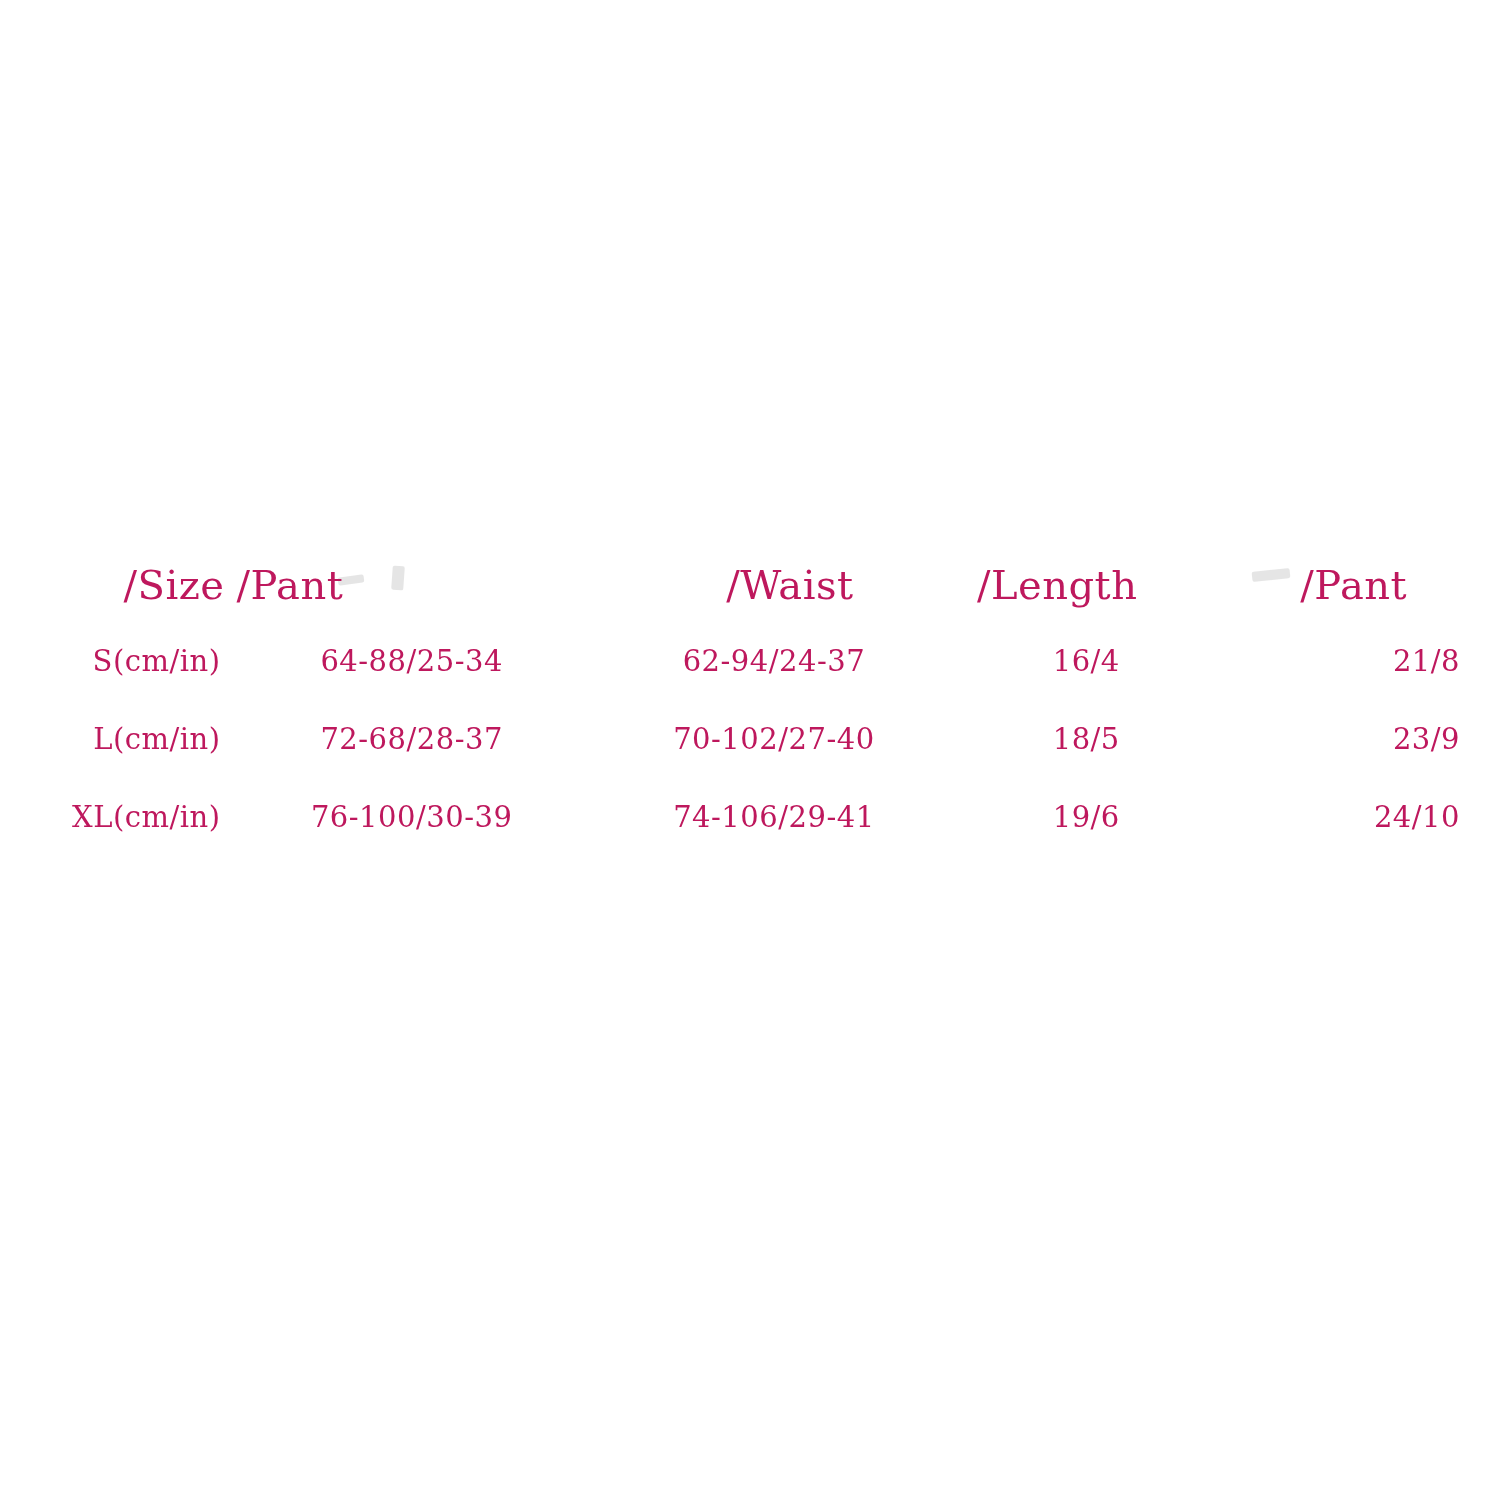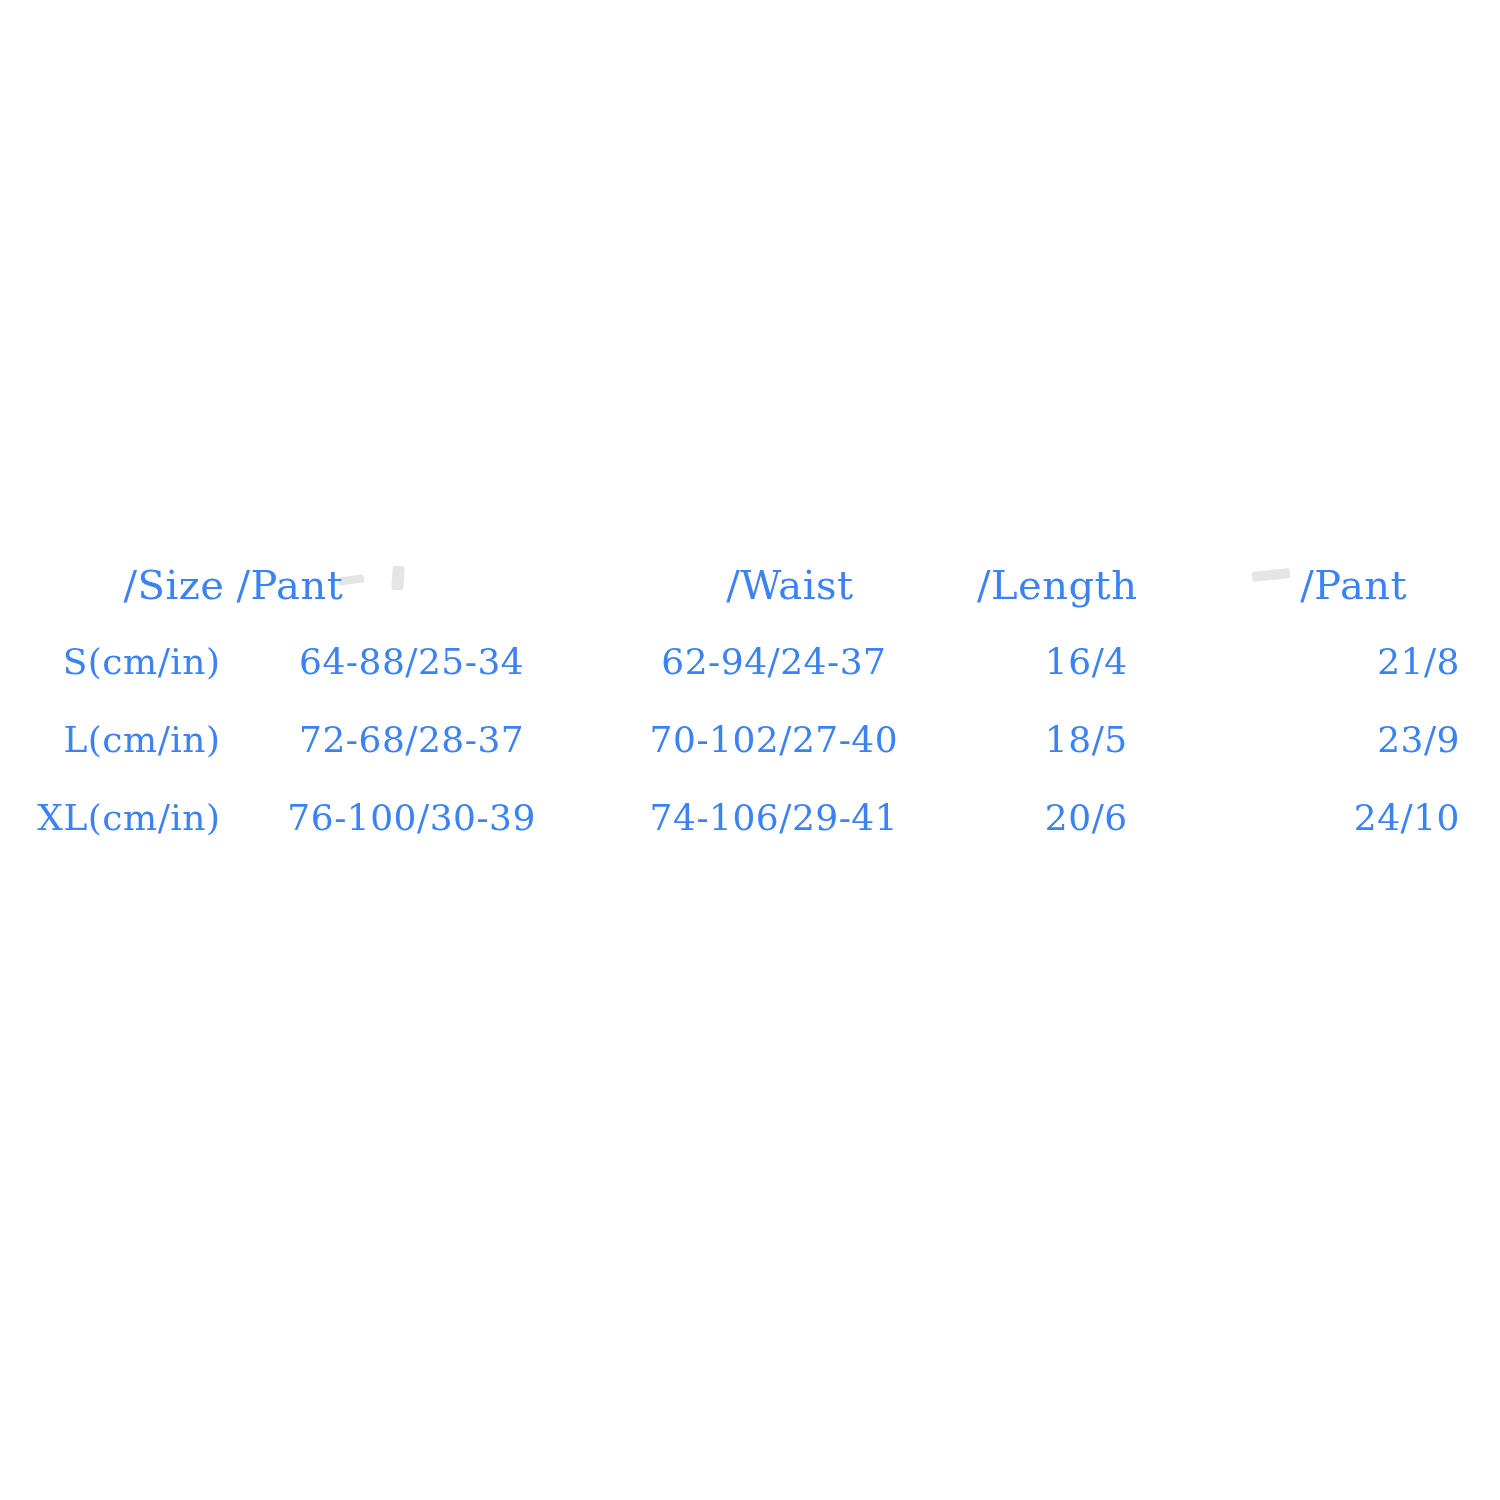--- a/index.html
+++ b/index.html
@@ -33,33 +33,33 @@
   .size-table col.c2 { width: 330px; }
   .size-table col.c3 { width: 230px; }
   .size-table col.c4 { width: 230px; }
 
   .size-table th,
   .size-table td {
     border: none;
     padding: 0;
     font-weight: normal;
     font-family: "DejaVu Serif", serif;
-    color: #3b82f6;
+    color: #be185d;
     white-space: nowrap;
   }
   .size-table thead th {
     height: 74px;
     vertical-align: middle;
     font-size: 40px;
     letter-spacing: 0.5px;
   }
   .size-table tbody td {
     height: 78px;
     vertical-align: middle;
-    font-size: 36px;
+    font-size: 29px;
     letter-spacing: 0.5px;
   }
   
   .h0 { text-align: right; padding-right: 6px !important; }
   .h1 { text-align: left;  padding-left: 6px !important; }
   .h2 { text-align: center;  padding-left: 32px !important; }
   .h3 { text-align: left;  padding-left: 22px !important; }
   .h4 { text-align: center;  padding-left: 40px !important; }
 
   .d0 { text-align: right; padding-right: 10px !important; }
@@ -117,19 +117,19 @@
         <td class="d0">L(cm/in)</td>
         <td class="d1">72-68/28-37</td>
         <td class="d2">70-102/27-40</td>
         <td class="d3">18/5</td>
         <td class="d4">23/9</td>
       </tr>
       <tr>
         <td class="d0">XL(cm/in)</td>
         <td class="d1">76-100/30-39</td>
         <td class="d2">74-106/29-41</td>
-        <td class="d3">20/6</td>
+        <td class="d3">19/6</td>
         <td class="d4">24/10</td>
       </tr>
     </tbody>
   </table>
 
 </div>
 
 </body></html>

